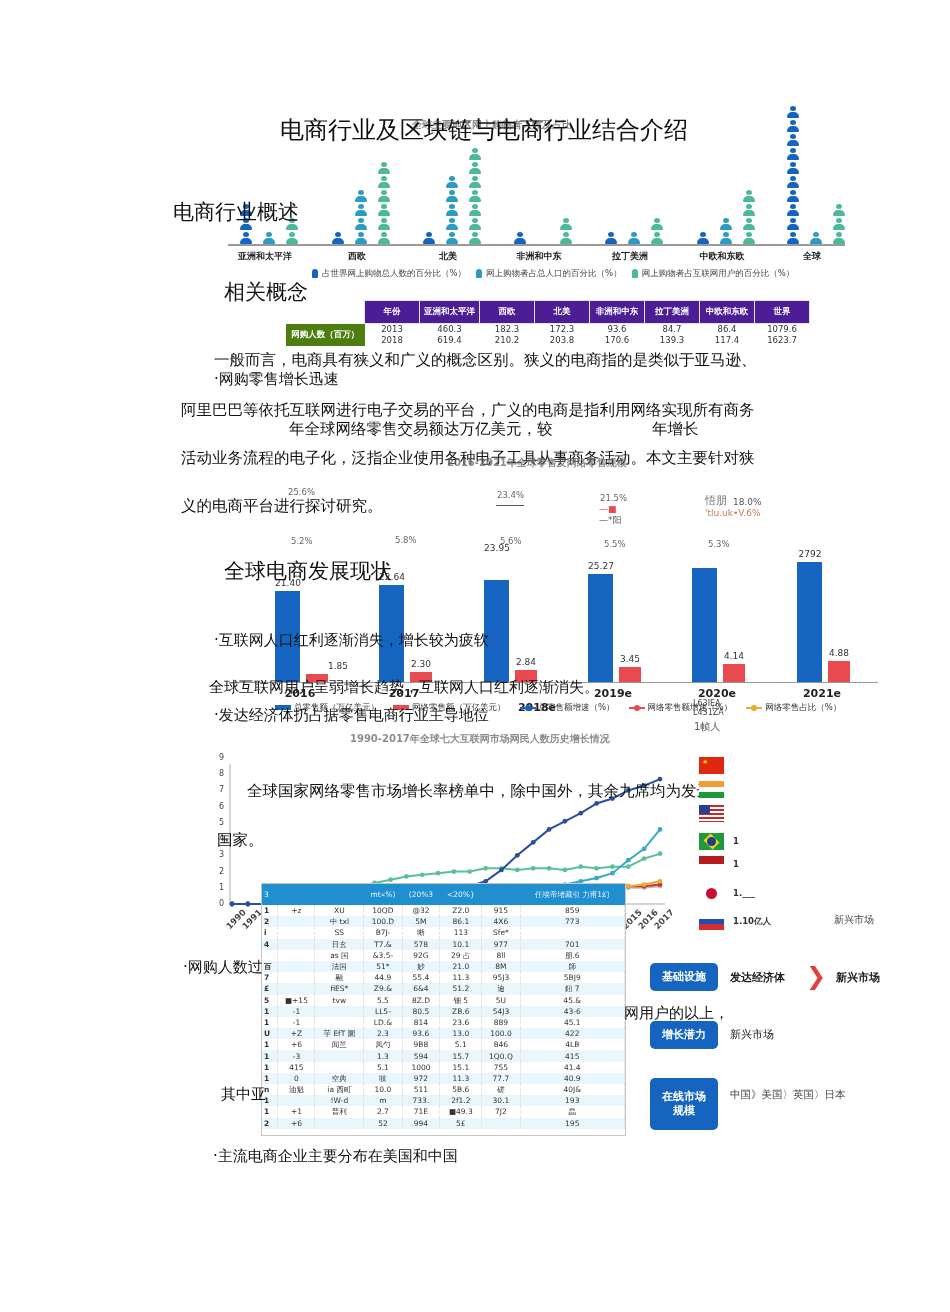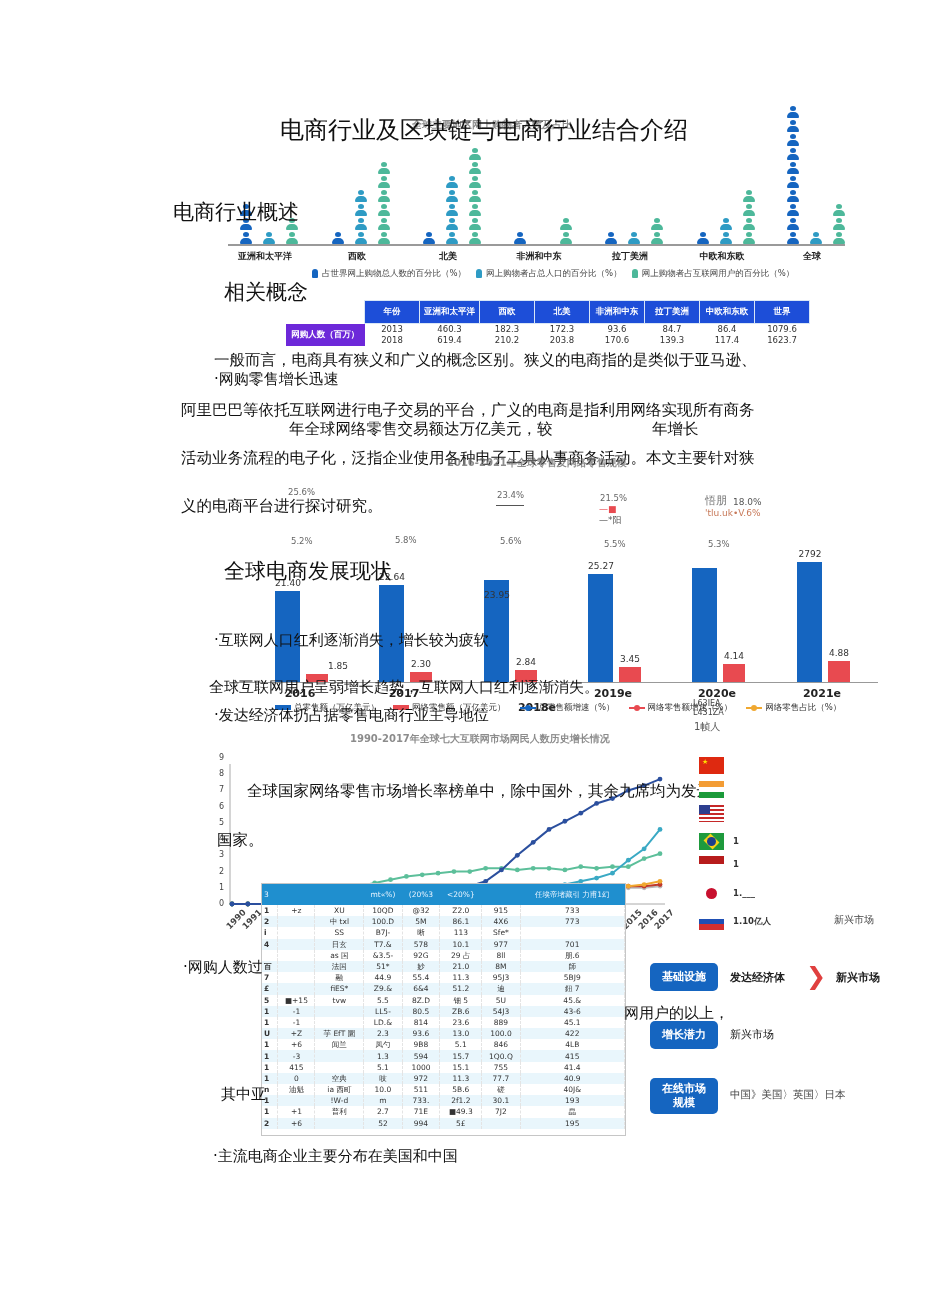--- a/index.html
+++ b/index.html
@@ -18,23 +18,23 @@
   .pcol { position:absolute; bottom:1068px; width:14px; display:flex; flex-direction:column-reverse; align-items:center; }
   .person { width:12px; height:12px; margin-top:2px; position:relative; }
   .person::before { content:""; position:absolute; left:3px; top:0; width:6px; height:5px; border-radius:50%; background:currentColor; }
   .person::after { content:""; position:absolute; left:0; top:6px; width:12px; height:6px; border-radius:5px 5px 1px 1px; background:currentColor; }
   .cat-label { position:absolute; top:250px; font-size:9px; font-weight:bold; color:#222; white-space:nowrap; transform:translateX(-50%); }
   .legend-row { position:absolute; top:268px; font-size:8.5px; color:#444; display:flex; gap:10px; white-space:nowrap; }
   .legend-dot { display:inline-block; width:6px; height:9px; margin-right:4px; vertical-align:middle; border-radius:3px 3px 1px 1px; }
 
   
   .tbl { position:absolute; left:286px; top:300px; border-collapse:collapse; font-size:8.5px; }
-  .tbl th { background:#1d4ed8; color:#fff; font-weight:bold; padding:4px 4px; height:14px; border:1px solid #d8e6f6; text-align:center; min-width:46px; }
+  .tbl th { background:#4c1d95; color:#fff; font-weight:bold; padding:4px 4px; height:14px; border:1px solid #d8e6f6; text-align:center; min-width:46px; }
   .tbl td { padding:0 4px; text-align:center; color:#333; height:11px; line-height:11px; }
-  .tbl .rowhead { background:#6d28d9; color:#fff; font-weight:bold; }
+  .tbl .rowhead { background:#4d7c0f; color:#fff; font-weight:bold; }
 
   
   .bar { position:absolute; background:#1565c0; }
   .rbar { position:absolute; background:#e84a50; }
   .barval { position:absolute; font-size:9px; color:#333; transform:translateX(-50%); white-space:nowrap; }
   .pct { position:absolute; font-size:8.5px; color:#666; white-space:nowrap; }
   .xcat { position:absolute; font-size:11px; font-weight:bold; color:#222; transform:translateX(-50%); white-space:nowrap; }
   .bar-axis { position:absolute; left:230px; top:682px; width:648px; height:1px; background:#999; }
   .bar-legend { position:absolute; top:702px; left:275px; display:flex; gap:14px; font-size:8.5px; color:#333; white-space:nowrap; }
   .lg-swatch { display:inline-block; width:16px; height:5px; margin-right:3px; vertical-align:middle; }
@@ -243,21 +243,21 @@
       <div class="barval" style="left: 288px; top: 577.84px;">21.40</div>
       <div class="rbar" style="left: 306px; width: 22px; top: 674.045px; height: 7.955px;"></div>
       <div class="barval" style="left: 317px; top: 661.045px; margin-left: 21px;">1.85</div>
       <div class="xcat" style="left: 300px; top: 687px;">2016</div>
       <div class="bar" style="left: 379px; width: 25px; top: 585.384px; height: 96.616px;"></div>
       <div class="barval" style="left: 392px; top: 572.384px;">22.64</div>
       <div class="rbar" style="left: 410px; width: 22px; top: 672.11px; height: 9.89px;"></div>
       <div class="barval" style="left: 421px; top: 659.11px;">2.30</div>
       <div class="xcat" style="left: 404px; top: 687px;">2017</div>
       <div class="bar" style="left: 484px; width: 25px; top: 579.62px; height: 102.38px;"></div>
-      <div class="barval" style="left: 497px; top: 590px;">23.95</div>
+      <div class="barval" style="left: 497px; top: 543px;">23.95</div>
       <div class="rbar" style="left: 515px; width: 22px; top: 669.788px; height: 12.212px;"></div>
       <div class="barval" style="left: 526px; top: 656.788px;">2.84</div>
       <div class="xcat" style="left: 509px; top: 701px; margin-left: 28px;">2018e</div>
       <div class="bar" style="left: 588px; width: 25px; top: 573.812px; height: 108.188px;"></div>
       <div class="barval" style="left: 601px; top: 560.812px;">25.27</div>
       <div class="rbar" style="left: 619px; width: 22px; top: 667.165px; height: 14.835px;"></div>
       <div class="barval" style="left: 630px; top: 654.165px;">3.45</div>
       <div class="xcat" style="left: 613px; top: 687px;">2019e</div>
       <div class="bar" style="left: 692px; width: 25px; top: 567.916px; height: 114.084px;"></div>
       <div class="barval" style="left: 705px; top: 554.916px;"></div>
@@ -551,21 +551,21 @@
       </thead>
     <tbody id="rank-body">
         <tr>
           <td>1</td>
           <td>+z</td>
           <td>XU</td>
           <td>10QD</td>
           <td>@32</td>
           <td>Z2.0</td>
           <td>915</td>
-          <td>733</td>
+          <td>859</td>
         </tr>
         <tr>
           <td>2</td>
           <td></td>
           <td>中 txl</td>
           <td>100.D</td>
           <td>5M</td>
           <td>86.1</td>
           <td>4X6</td>
           <td>773</td>
@@ -761,15 +761,15 @@
 
 <div>
   <div class="blue-btn" style="top:963px;height:28px;">基础设施</div>
   <div class="panel-text bold" style="left:730px;top:970px;">发达经济体</div>
   <div class="abs" style="left:806px;top:962px;font-size:24px;color:#e0403f;font-weight:bold;">❯</div>
   <div class="panel-text bold" style="left:836px;top:970px;">新兴市场</div>
 
   <div class="blue-btn" style="top:1021px;height:28px;">增长潜力</div>
   <div class="panel-text" style="left:730px;top:1027px;">新兴市场</div>
 
-  <div class="blue-btn" style="top:1078px;height:36px;padding:0 8px;box-sizing:border-box;">在线市场规模</div>
+  <div class="blue-btn" style="top:1078px;height:52px;padding:0 8px;box-sizing:border-box;">在线市场规模</div>
   <div class="panel-text" style="left:730px;top:1088px;font-size:10.5px;color:#444;">中国》美国〉英国〉日本</div>
 </div>
 
 </body></html>

